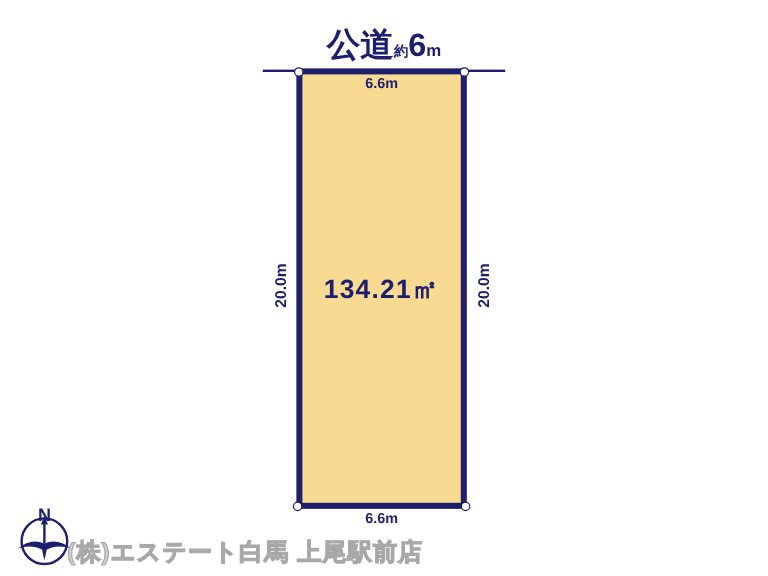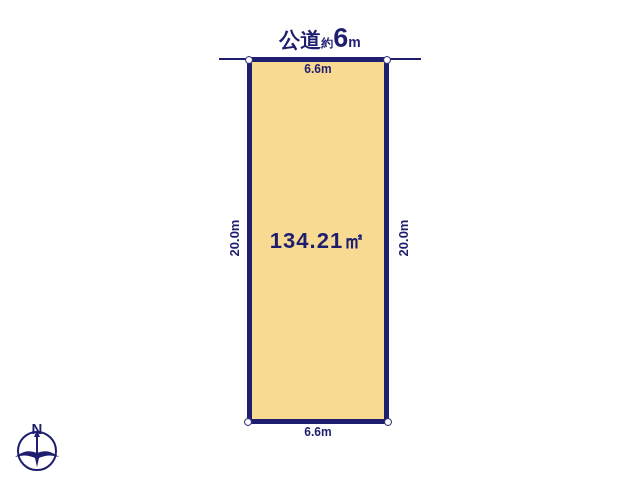--- a/index.html
+++ b/index.html
@@ -15,21 +15,21 @@
   
   .road-label {
     position: absolute;
     top: 24px; left: 0; width: 640px;
     text-align: center;
     color: var(--navy, #1e1e6e);
     font-weight: bold;
     white-space: nowrap;
     line-height: 28px;
   }
-  .road-name   { font-size: 21px; }
+  .road-name   { font-size: 28px; }
   .road-approx { font-size: 12px; }
   .road-value  { font-size: 27px; }
   .road-unit   { font-size: 14px; }
   
   .road-line {
     position: absolute;
     left: 219px; top: 58px;
     width: 202px; height: 2px;
     background: var(--navy, #1e1e6e);
   }
@@ -131,14 +131,15 @@
 
   <svg class="compass" viewBox="0 0 52 58" xmlns="http://www.w3.org/2000/svg">
     <circle cx="25" cy="31" r="19" fill="none" stroke="#1e1e6e" stroke-width="2"></circle>
     <line x1="25" y1="33" x2="25" y2="15" stroke="#1e1e6e" stroke-width="2"></line>
     <path d="M25 10 L22 17 L28 17 Z" fill="#1e1e6e"></path>
     <text x="25" y="14" text-anchor="middle" class="n-label">N</text>
     <path d="M3 37 Q14 28 25 33 Q36 28 47 37 Q35 33 25 39 Q15 33 3 37 Z" fill="#1e1e6e"></path>
     <path d="M23 38 L27 38 L25 47 Z" fill="#1e1e6e"></path>
   </svg>
 
+  <div class="watermark">(株)エステート白馬 上尾駅前店</div>
 
 </div>
 
 </body></html>

